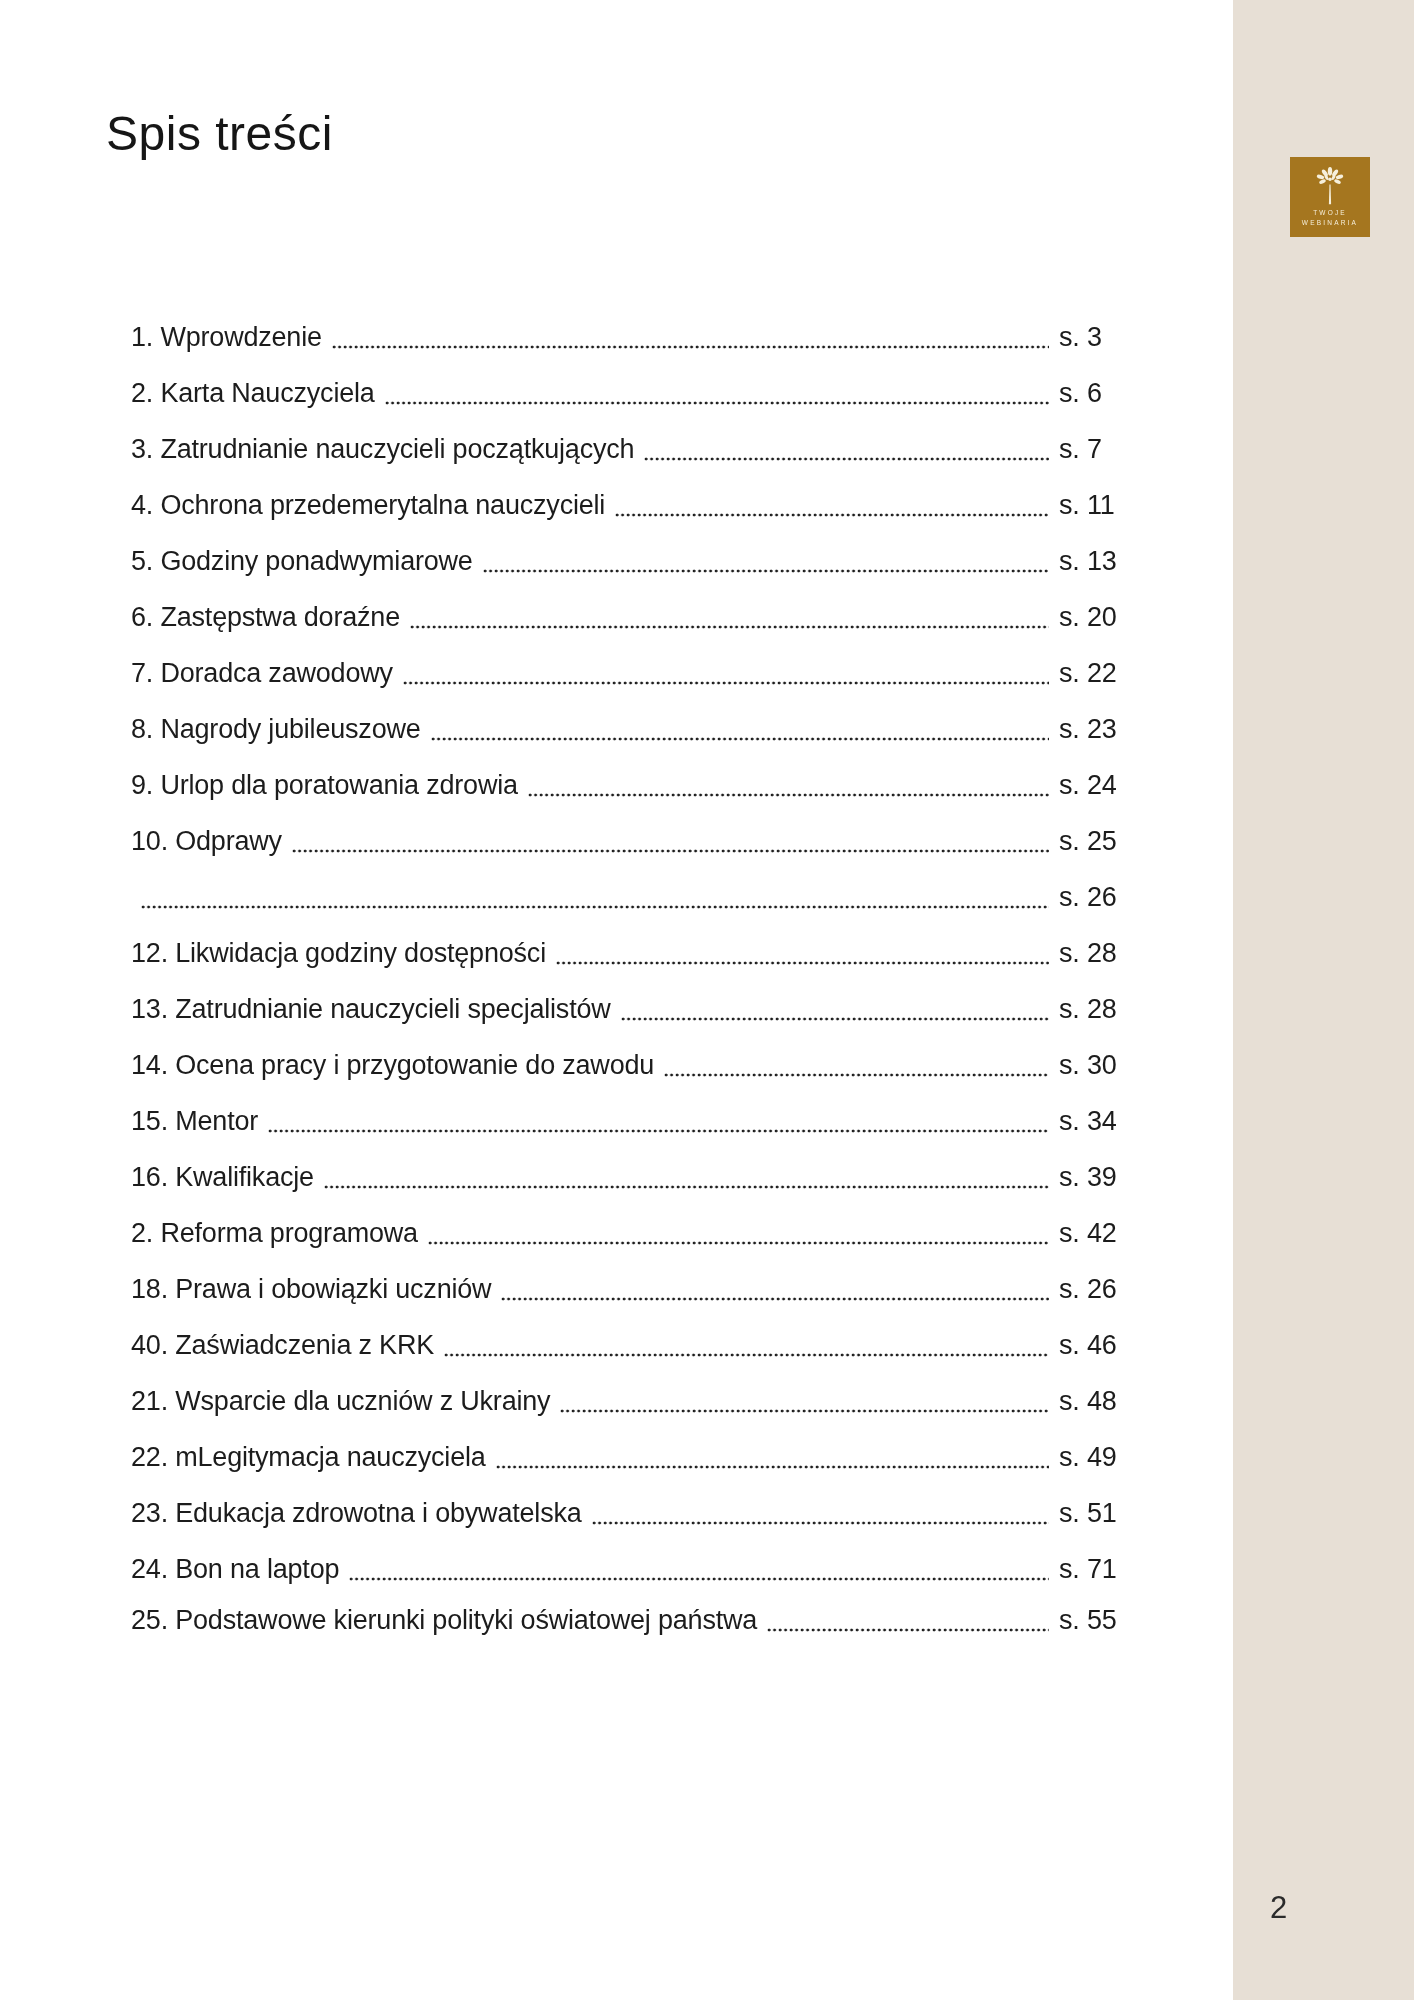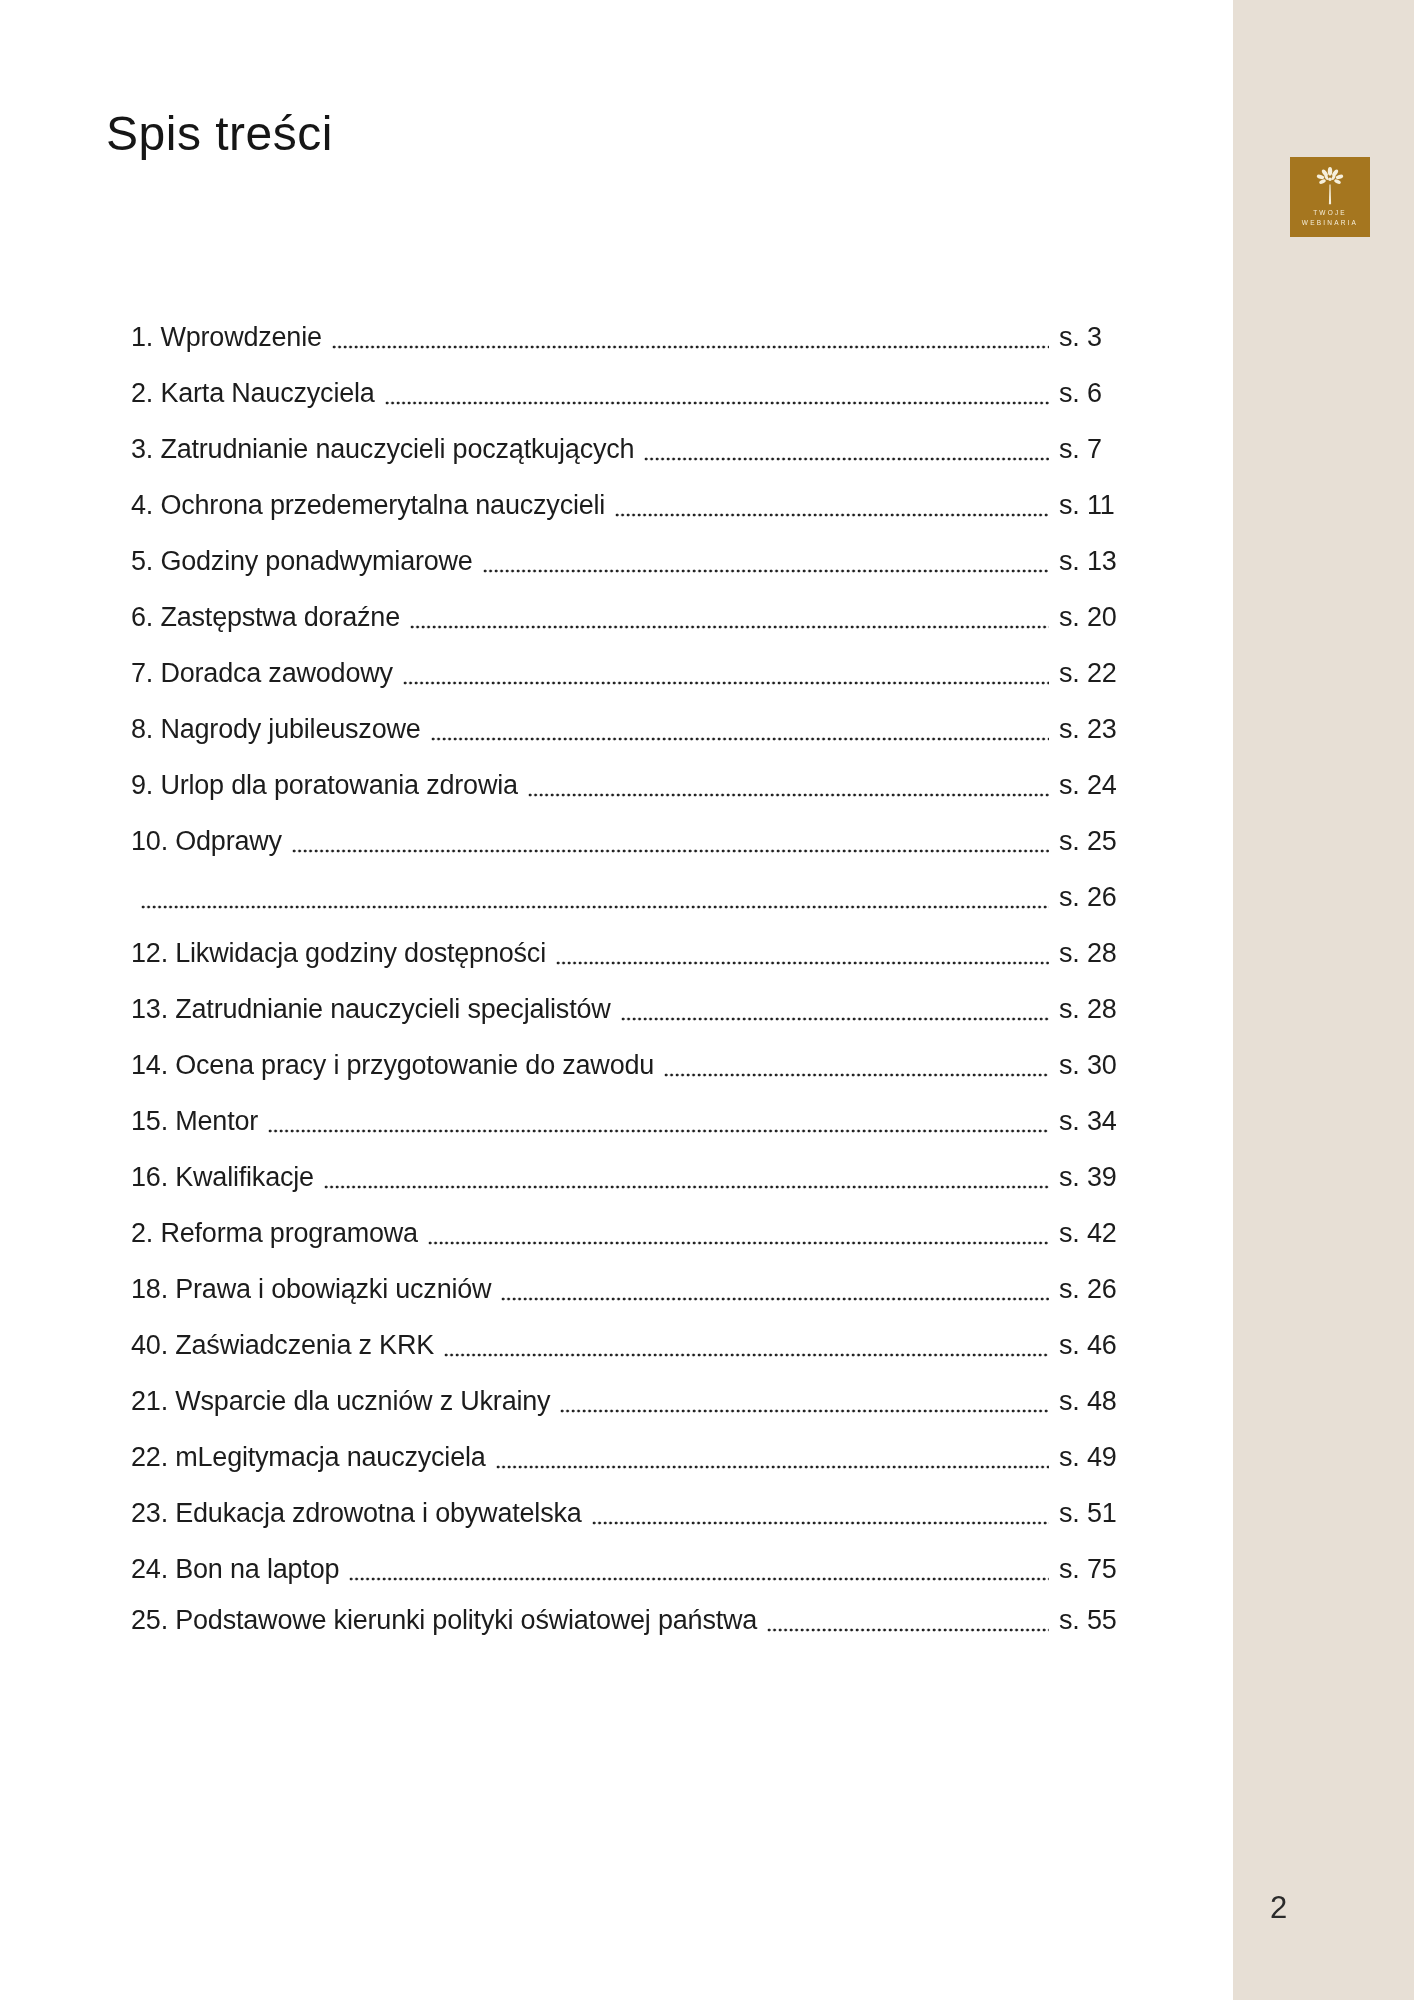--- a/index.html
+++ b/index.html
@@ -284,21 +284,21 @@
 
   <div class="toc-row">
     <span class="toc-label">23. Edukacja zdrowotna i obywatelska</span>
     <span class="leader"></span>
     <span class="toc-page">s. 51</span>
   </div>
 
   <div class="toc-row">
     <span class="toc-label">24. Bon na laptop</span>
     <span class="leader"></span>
-    <span class="toc-page">s. 75</span>
+    <span class="toc-page">s. 71</span>
   </div>
 
   <div class="toc-row">
     <span class="toc-label">25. Podstawowe kierunki polityki oświatowej państwa</span>
     <span class="leader"></span>
     <span class="toc-page">s. 55</span>
   </div>
 </div>
 
   <div class="page-number">2</div>

